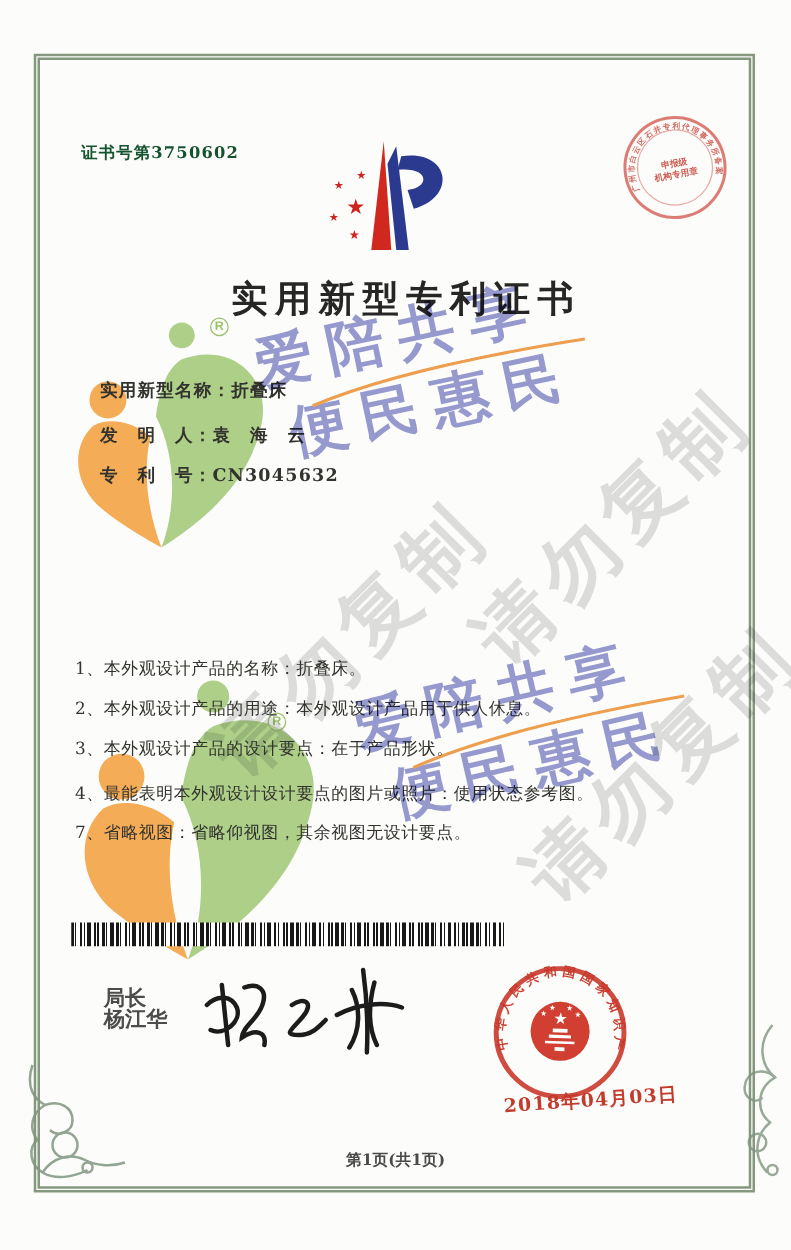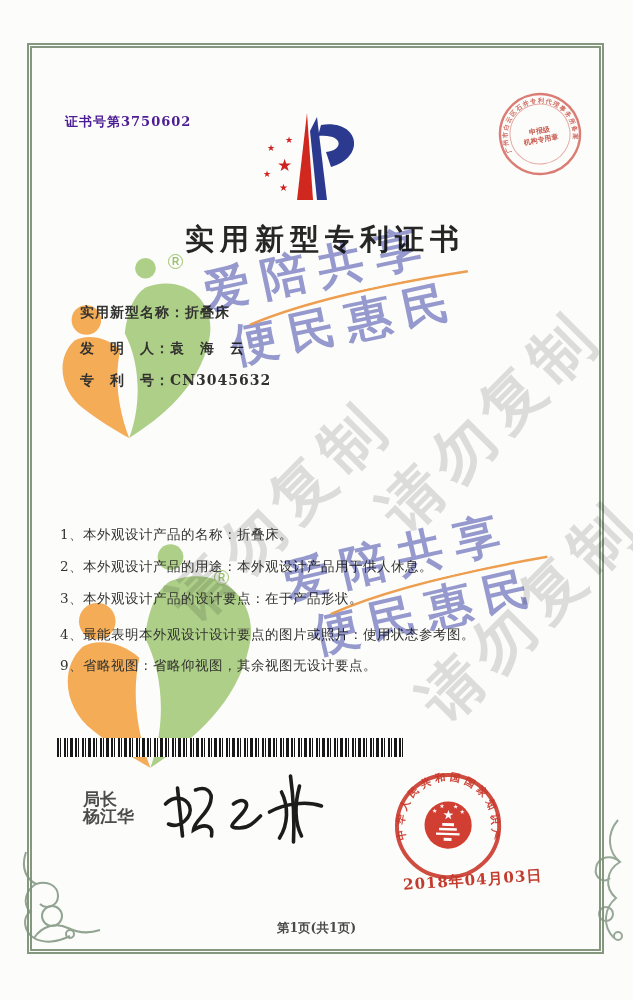--- a/index.html
+++ b/index.html
@@ -1,20 +1,20 @@
 <!DOCTYPE html>
 <html><head>
 <meta charset="utf-8">
 <style>
   html,body{margin:0;padding:0;background:#f2f2f0;}
   .sheet{position:relative;width:633px;height:1000px;background:#fcfcfa;overflow:hidden;
          font-family:"DejaVu Serif","Liberation Serif",serif;box-shadow:0 0 6px rgba(0,0,0,.15);}
   .frame{position:absolute;left:27px;top:43px;width:567px;height:901px;border:5px double #85977f;z-index:1;}
 
-  .certno{position:absolute;left:65px;top:113px;font-size:13px;font-weight:700;color:#4c1d95;letter-spacing:1px;z-index:3;}
+  .certno{position:absolute;left:65px;top:113px;font-size:13px;font-weight:700;color:#14532d;letter-spacing:1px;z-index:3;}
   .title{position:absolute;left:185px;top:220px;font-size:29px;font-weight:900;letter-spacing:6px;color:#262624;z-index:3;white-space:nowrap;}
 
   .row{position:absolute;left:68px;font-size:14px;font-weight:700;color:#32322f;letter-spacing:1px;white-space:nowrap;z-index:3;margin-left:12px;}
   .r0{top:304px}.r1{top:340px}.r2{top:372px}.r3{top:409px}.r4{top:445px}.r5{top:487px}
 
   .item{position:absolute;left:60px;font-size:13.5px;font-weight:400;color:#32322f;letter-spacing:.5px;white-space:nowrap;z-index:3;}
   .i0{top:526px}.i1{top:558px}.i2{top:590px}.i3{top:626px}.i4{top:657px}
 
   .barcode{position:absolute;left:57px;top:738px;width:347px;height:19px;z-index:4;
     background:repeating-linear-gradient(90deg,#181818 0 2px,#fff 2px 3px,#181818 3px 4px,#fff 4px 7px,
@@ -98,21 +98,21 @@
   <div class="title">实用新型专利证书</div>
 
   <div class="row r0"><span>实用新型名称：</span><span>折叠床</span></div>
   <div class="row r1"><span>发　明　人：</span><span>袁　海　云</span></div>
   <div class="row r2"><span>专　利　号：</span><span>CN3045632</span></div>
 
   <div class="item i0">1、本外观设计产品的名称：折叠床。</div>
   <div class="item i1">2、本外观设计产品的用途：本外观设计产品用于供人休息。</div>
   <div class="item i2">3、本外观设计产品的设计要点：在于产品形状。</div>
   <div class="item i3">4、最能表明本外观设计设计要点的图片或照片：使用状态参考图。</div>
-  <div class="item i4">9、省略视图：省略仰视图，其余视图无设计要点。</div>
+  <div class="item i4">7、省略视图：省略仰视图，其余视图无设计要点。</div>
 
   <div class="slogan s1">
     <div class="l">爱陪共享</div>
     <svg class="arc" width="230" height="14" viewBox="0 0 230 14">
         <path d="M2,11 Q80,-4 226,4" fill="none" stroke="#f0a050" stroke-width="2.5"></path>
       </svg>
     <div class="l l2">便民惠民</div>
   </div>
   <div class="slogan s2">
     <div class="l">爱陪共享</div>

